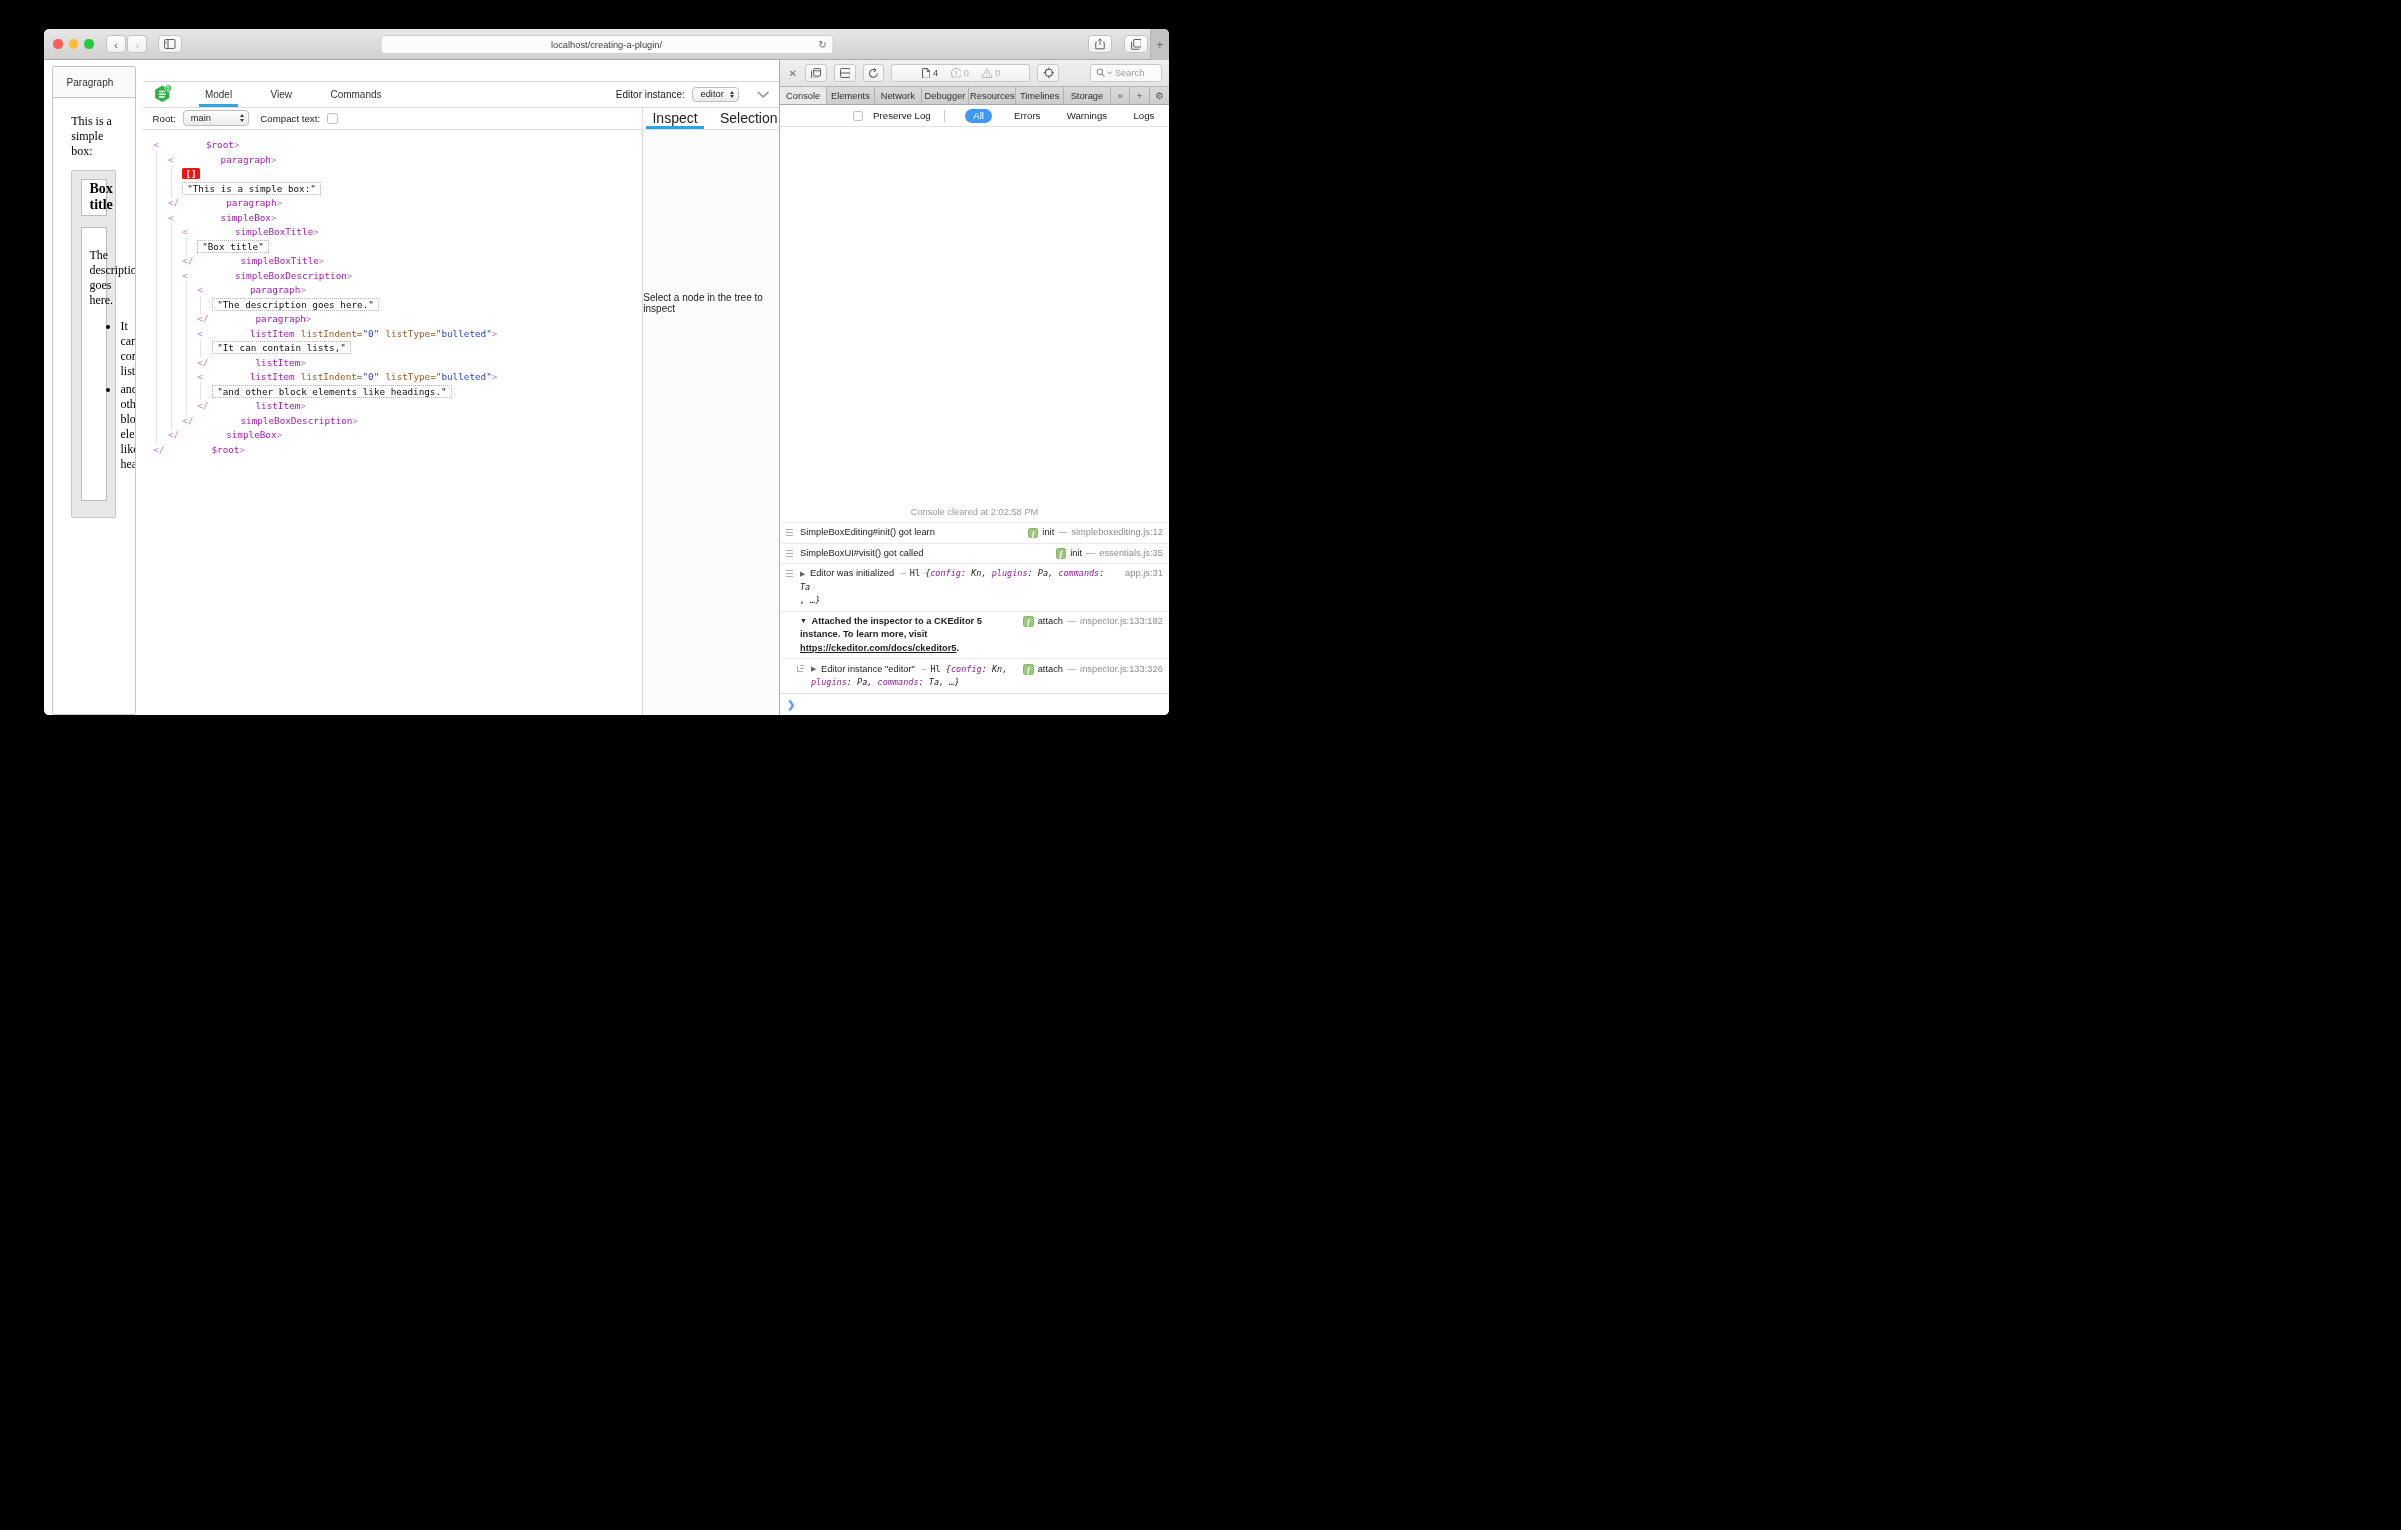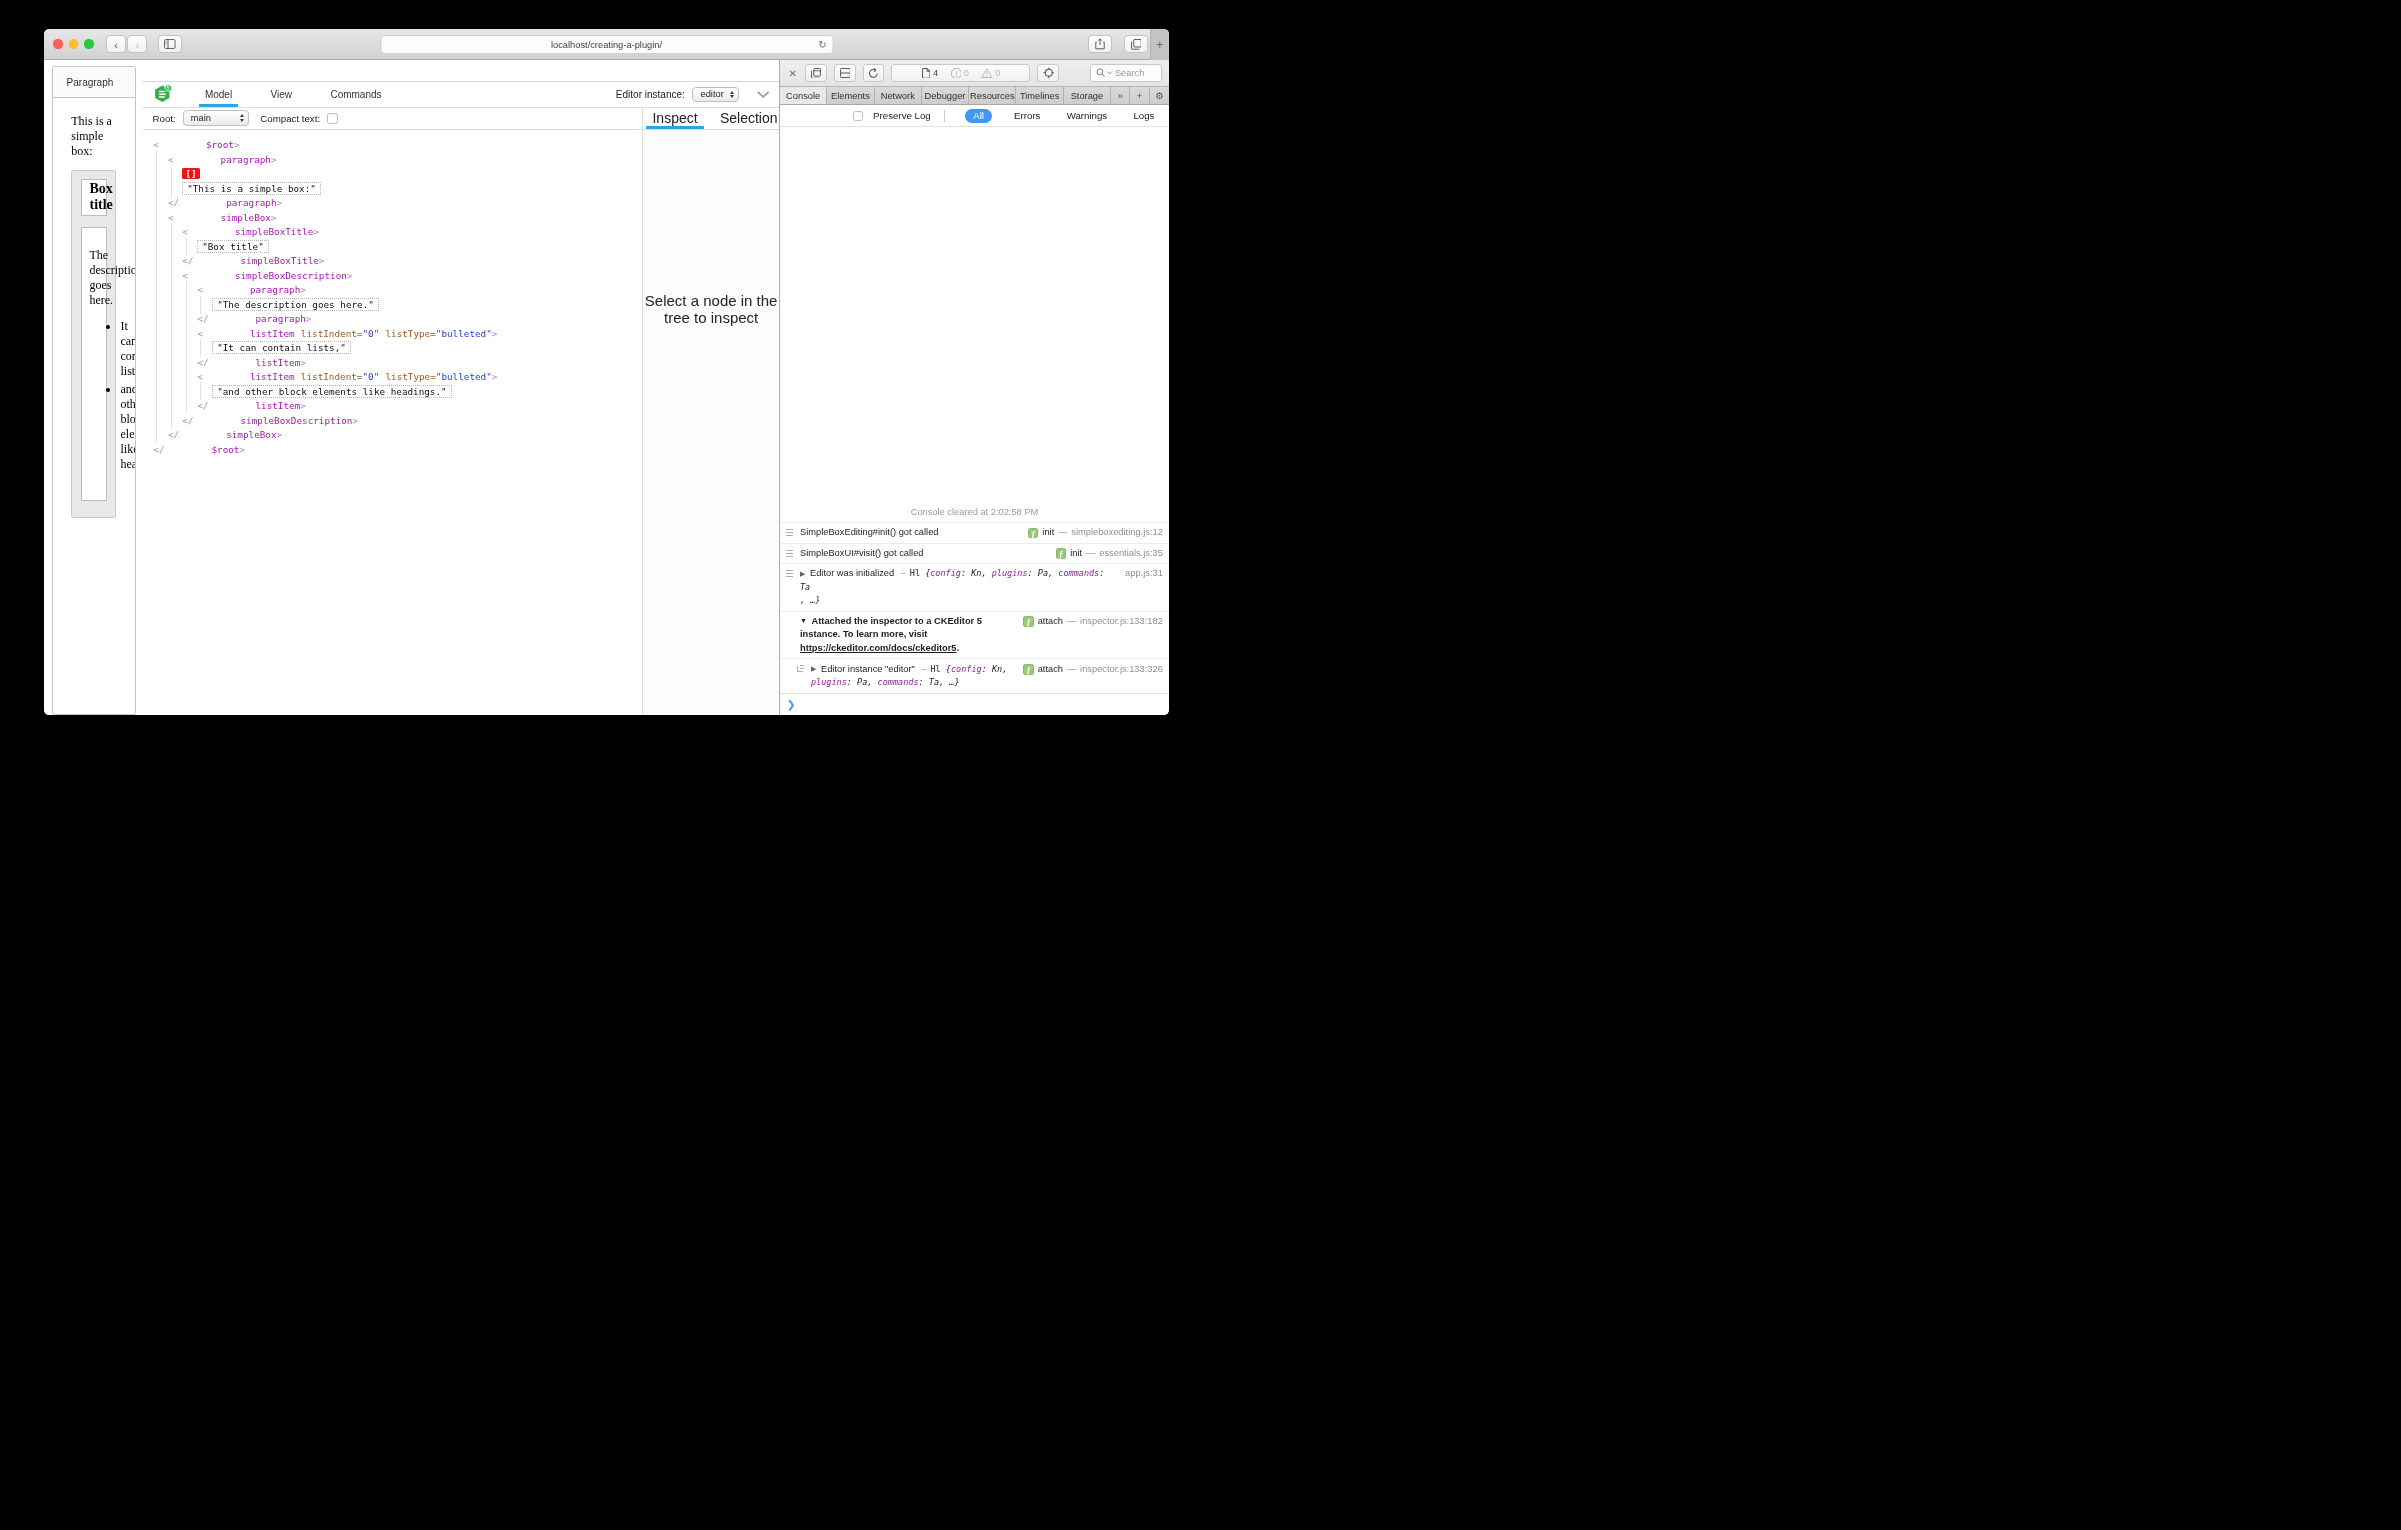--- a/index.html
+++ b/index.html
@@ -72,21 +72,21 @@
   .tline{height:14.5px;display:flex;align-items:center;white-space:pre;}
   .br{color:#bb86bb;}
   .tag{color:var(--tag);padding-left:47px;}
   .attr{color:var(--attr);margin-left:6.2px;}
   .eq{color:var(--attr);}
   .val{color:var(--val);}
   .str{border:0.8px dotted #b5b5b5;background:#fff;padding:0 3.9px;color:#111;}
   .sel{background:var(--selRed);color:#fff;padding:0 3.1px;border-radius:1.5px;font-weight:bold;}
   .guide{position:absolute;width:0.8px;background:#e3e3e3;}
   .npane{flex:1;background:#fcfcfc;}
-  .npane div{margin-top:162px;text-align:center;font-size:15px;color:#222;}
+  .npane div{margin-top:162px;font-size:10px;color:#222;}
   
   .devtools{width:390px;border-left:0.8px solid #acacac;display:flex;flex-direction:column;background:#fff;}
   .dt-toolbar{height:27px;background:linear-gradient(#efefef,#e4e4e4);border-bottom:0.8px solid #b6b6b6;
     display:flex;align-items:center;padding:0 7px;gap:7px;color:#5a5a5a;}
   .dt-x{font-size:10px;color:#6e6e6e;padding:0 1.5px;}
   .dt-btn{width:21.7px;height:18px;background:linear-gradient(#fdfdfd,#f0f0f0);border:0.8px solid #c8c8c8;border-radius:3.1px;
     display:flex;align-items:center;justify-content:center;}
   .dt-group{height:18px;background:linear-gradient(#fdfdfd,#f0f0f0);border:0.8px solid #c8c8c8;border-radius:3.1px;
     display:flex;align-items:center;justify-content:center;gap:12.4px;width:139px;font-size:9.3px;color:#444;}
   .dt-group .dim{opacity:.38;display:flex;align-items:center;gap:2.3px;}
@@ -516,21 +516,21 @@
         <span class="scope on">All</span><span class="scope">Errors</span><span class="scope">Warnings</span><span class="scope">Logs</span></span>
       </div>
 
       <div class="console">
         <div class="spacer"></div>
         <div class="cleared">Console cleared at 2:02:58 PM</div>
 
         <div class="crow">
           <span class="lg"></span>
           <span class="rgt"><span class="fb">f</span><span>init</span><span class="dash">—</span><span class="loc">simpleboxediting.js:12</span></span>
-          <span>SimpleBoxEditing#init() got called</span>
+          <span>SimpleBoxEditing#init() got learn</span>
         </div>
 
         <div class="crow">
           <span class="lg"></span>
           <span class="rgt"><span class="fb">f</span><span>init</span><span class="dash">—</span><span class="loc">essentials.js:35</span></span>
           <span>SimpleBoxUI#visit() got called</span>
         </div>
 
         <div class="crow">
           <span class="lg"></span>

